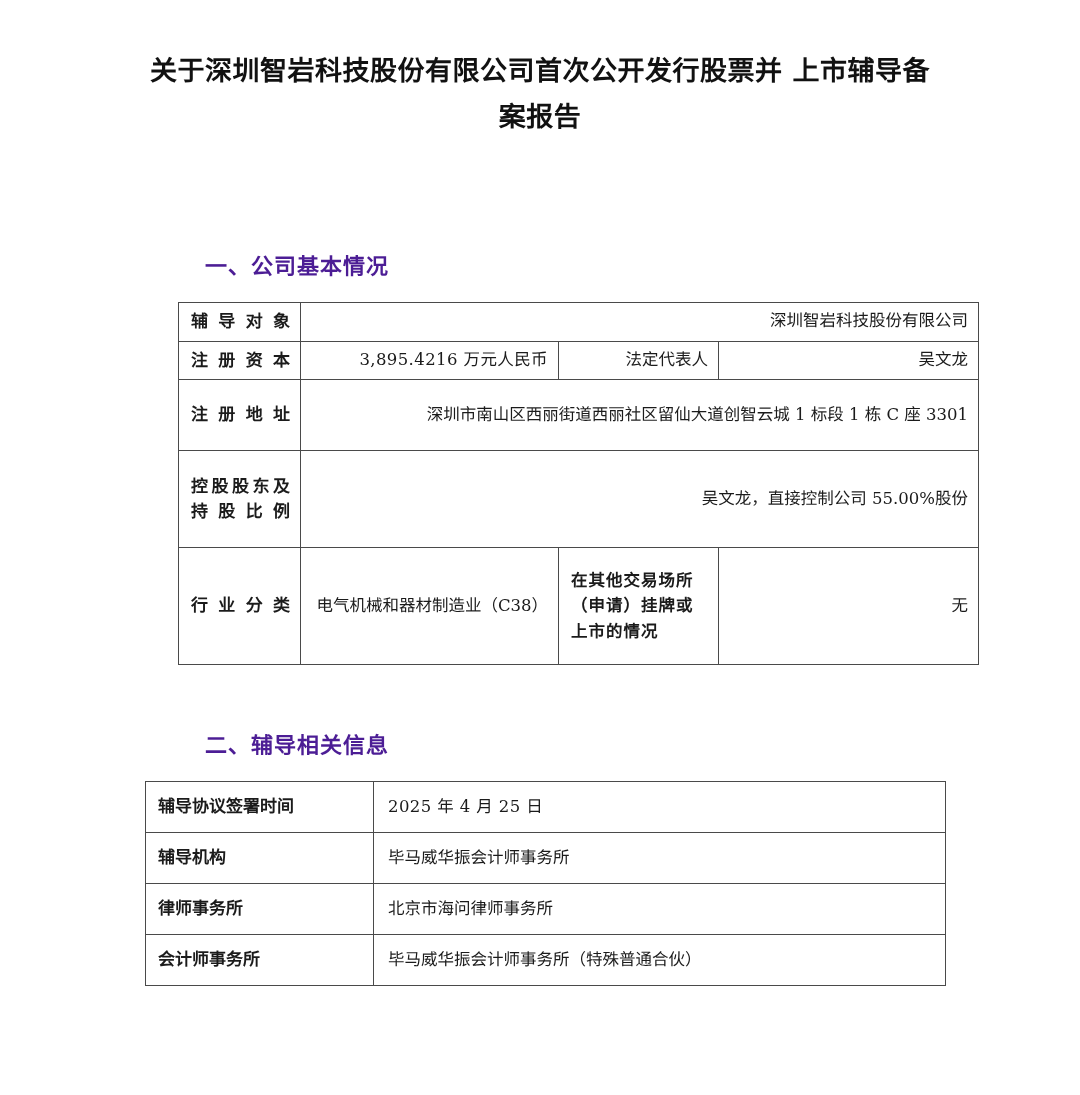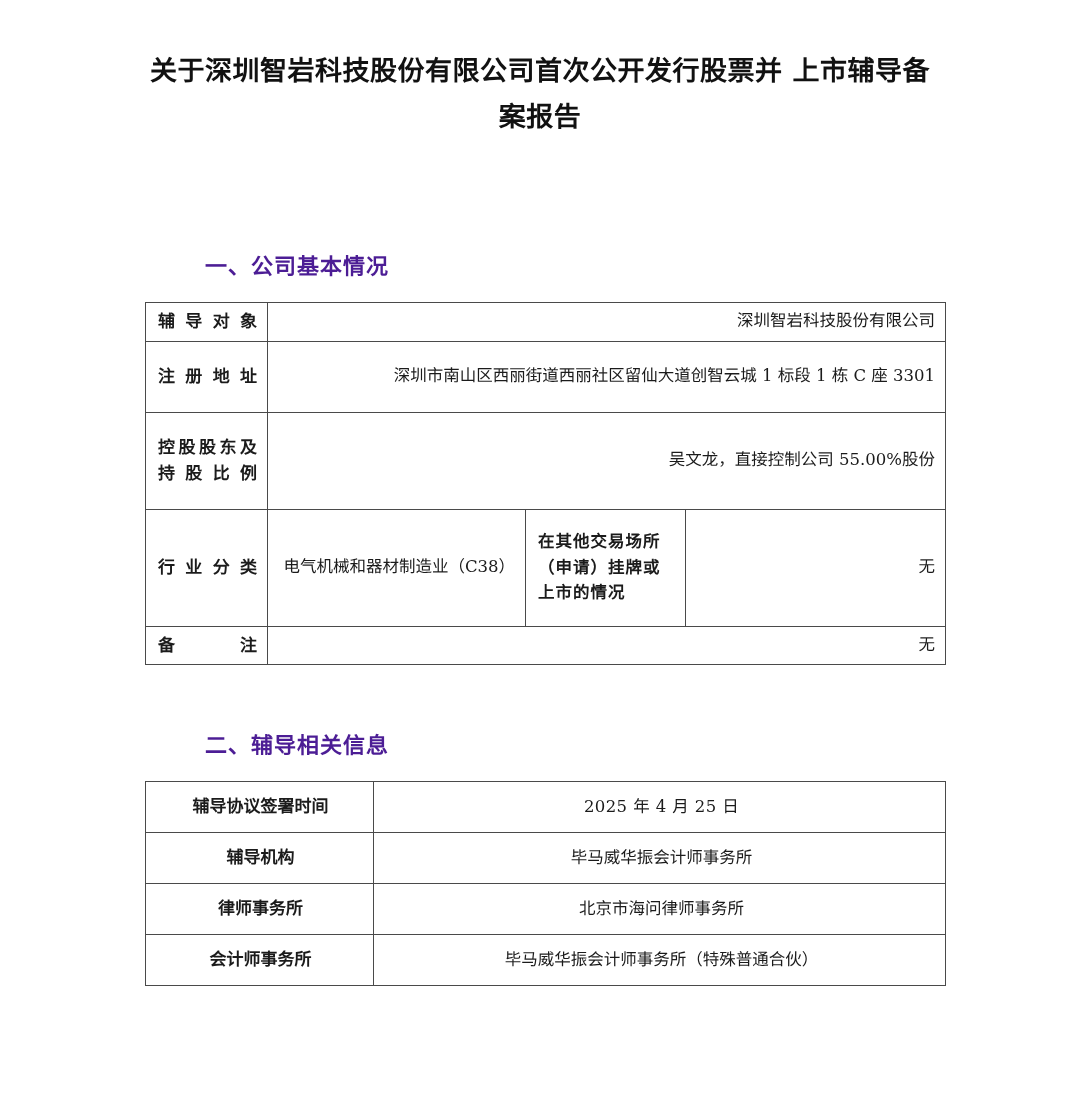--- a/index.html
+++ b/index.html
@@ -57,21 +57,21 @@
     color: #1b1b1b;
   }
   table td {
     border: 1.3px solid #4a4a4a;
     padding: 6px 10px;
     vertical-align: middle;
     line-height: 1.5;
   }
   .tbl-basic {
     width: 800px;
-    margin: 22px 0 0 65px;
+    margin: 22px 0 0 98px;
     padding-left: 28px;
   }
   .tbl-basic .lbl {
     font-family: "DejaVu Sans", "Liberation Sans", sans-serif;
     font-weight: bold;
     font-size: 17px;
     width: 122px;
     padding-left: 12px;
   }
   .lbl-justify {
@@ -99,21 +99,21 @@
     line-height: 1.55;
     width: 160px;
     letter-spacing: 1px;
     padding-left: 12px;
   }
 
   .tbl-guide {
     width: 800px;
     margin: 22px 0 0 65px;
   }
-  .tbl-guide td { height: 38px; text-align: center; }
+  .tbl-guide td { height: 38px; }
   .tbl-guide .lbl {
     font-family: "DejaVu Sans", "Liberation Sans", sans-serif;
     font-weight: bold;
     font-size: 17px;
     width: 228px;
     padding-left: 12px;
   }
   .tbl-guide .val {
     padding-left: 14px;
     font-size: 16.5px;
@@ -136,37 +136,39 @@
       <col style="width:122px">
       <col style="width:258px">
       <col style="width:160px">
       <col style="width:260px">
     </colgroup>
     <tbody>
       <tr>
         <td class="lbl lbl-justify">辅导对象</td>
         <td class="val" colspan="3">深圳智岩科技股份有限公司</td>
       </tr>
+      <tr>
+        <td class="lbl lbl-justify">注册资本</td>
+        <td class="val mono-num">3,895.4216 万元人民币</td>
+        <td class="val">法定代表人</td>
+        <td class="val">吴文龙</td>
+      </tr>
       <tr class="row-addr">
         <td class="lbl lbl-justify">注册地址</td>
         <td class="val" colspan="3">深圳市南山区西丽街道西丽社区留仙大道创智云城 1 标段 1 栋 C 座 3301</td>
       </tr>
       <tr class="row-holder">
         <td class="lbl lbl-justify">控股股东及持股比例</td>
         <td class="val" colspan="3">吴文龙，直接控制公司 55.00%股份</td>
       </tr>
       <tr class="row-industry">
         <td class="lbl lbl-justify">行业分类</td>
         <td class="val">电气机械和器材制造业（C38）</td>
         <td class="cell-sub-label">在其他交易场所（申请）挂牌或上市的情况</td>
         <td class="val">无</td>
-      </tr>
-      <tr>
-        <td class="lbl lbl-justify">备注</td>
-        <td class="val" colspan="3">无</td>
       </tr>
     </tbody>
   </table>
 
   <div class="section-heading sec2-heading">二、辅导相关信息</div>
 
   <table class="tbl-guide">
     <colgroup>
       <col style="width:228px">
       <col style="width:572px">

